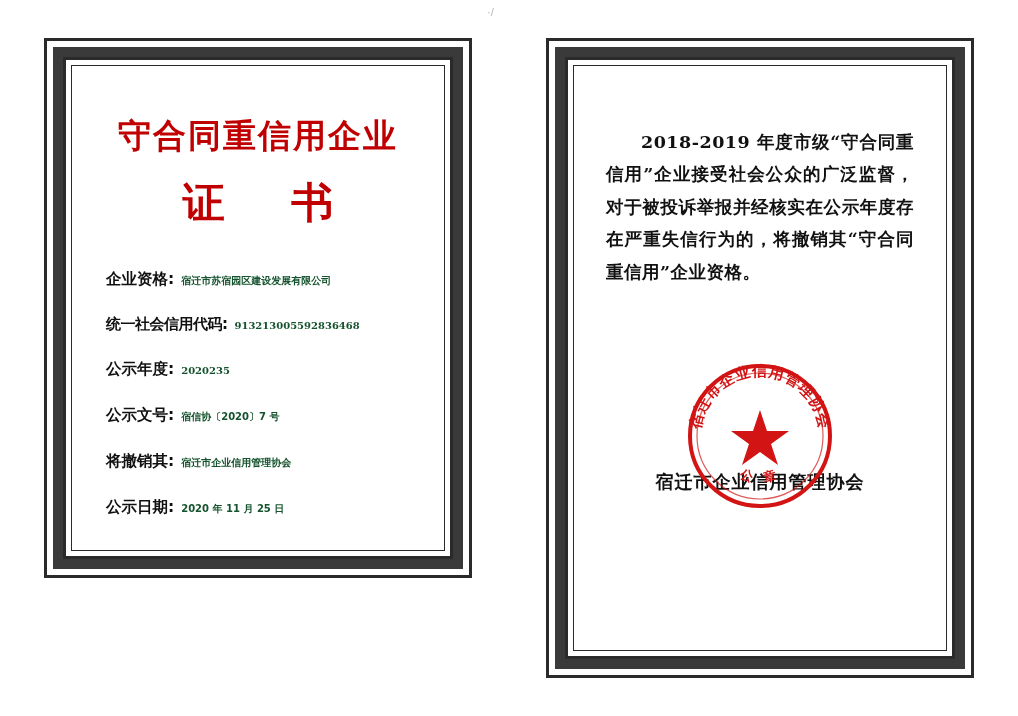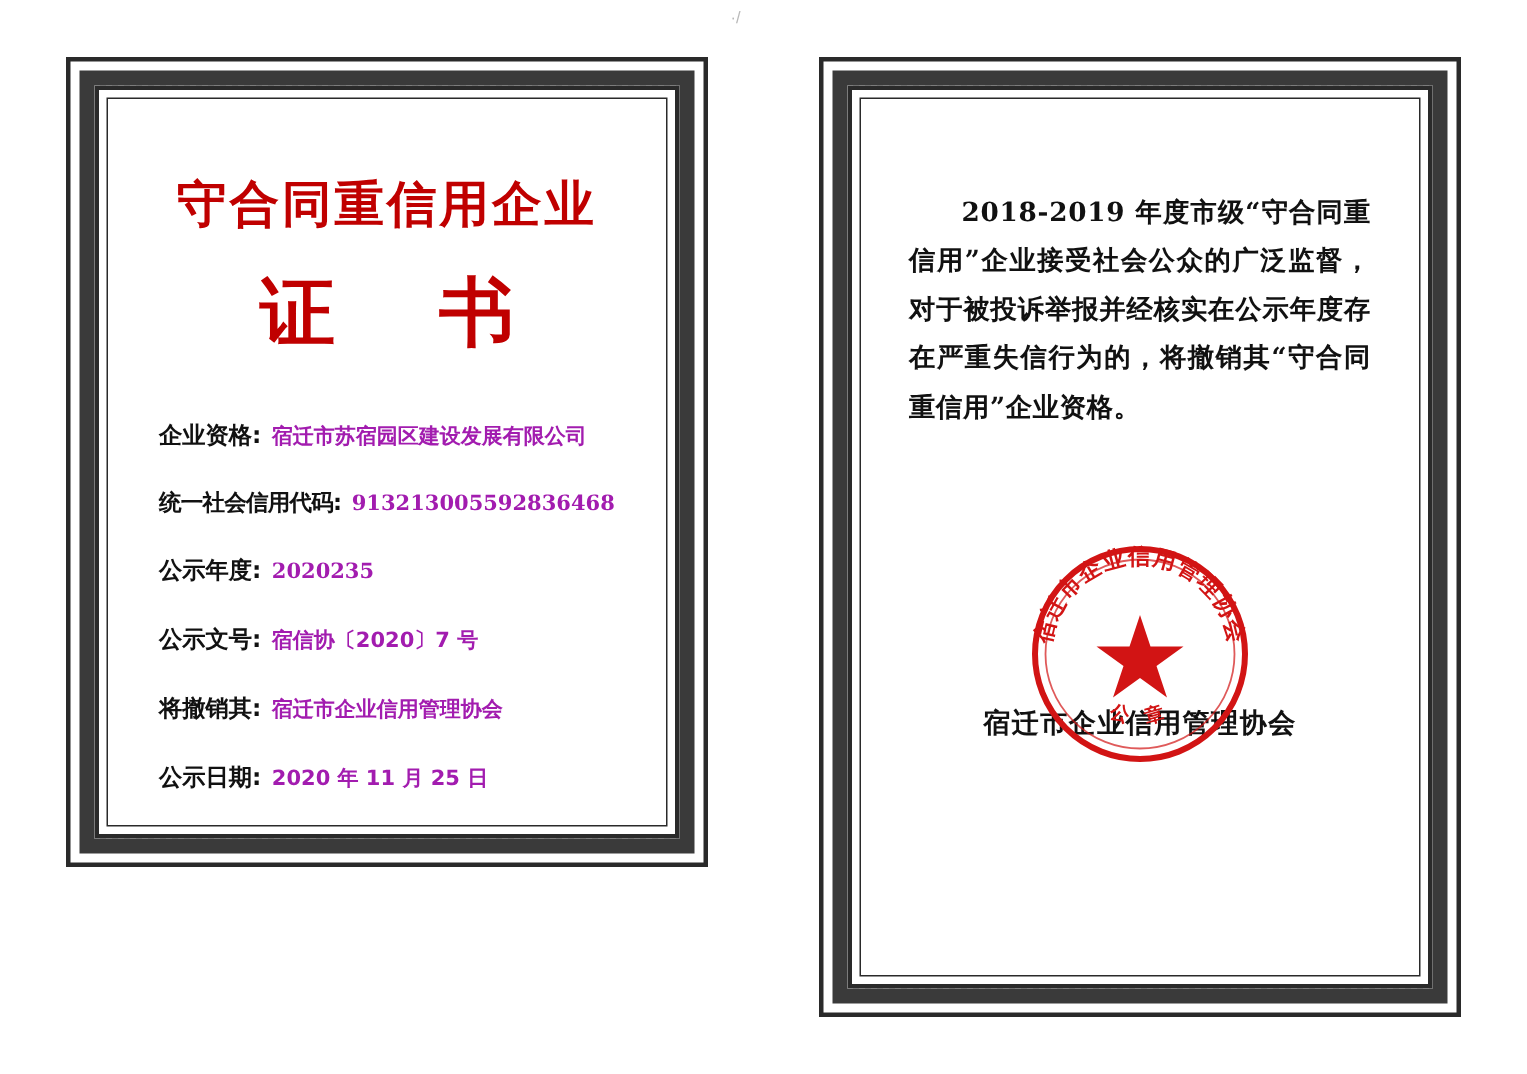--- a/index.html
+++ b/index.html
@@ -73,21 +73,21 @@
     font-weight: bold;
     font-size: 33px;
     letter-spacing: 2px;
     margin-top: 30px;
   }
   .title-sub {
     text-align: center;
     color: #c00000;
     font-family: "DejaVu Sans", sans-serif;
     font-weight: bold;
-    font-size: 50px;
+    font-size: 42px;
     letter-spacing: 26px;
     margin-top: 16px;
     text-indent: 26px;
   }
   .fields {
     margin-top: 38px;
     padding-left: 14px;
   }
   .field-row {
     display: flex;
@@ -100,22 +100,22 @@
     font-family: "DejaVu Sans", sans-serif;
     font-weight: bold;
     white-space: nowrap;
     font-size: 15.5px;
   }
   .field-label.small { font-size: 15px; letter-spacing: -0.5px; }
   .field-value {
     font-family: "DejaVu Sans", sans-serif;
     font-weight: bold;
     margin-left: 7px;
-    font-size: 14px;
-    color: #a21caf;
+    font-size: 10px;
+    color: #14532d;
     white-space: nowrap;
   }
   .field-value.num { font-family: "DejaVu Serif", serif; font-weight: bold; }
 
   
   .statement {
     margin-top: 42px;
     padding: 0 12px;
     font-family: "DejaVu Serif", serif;
     font-weight: bold;

